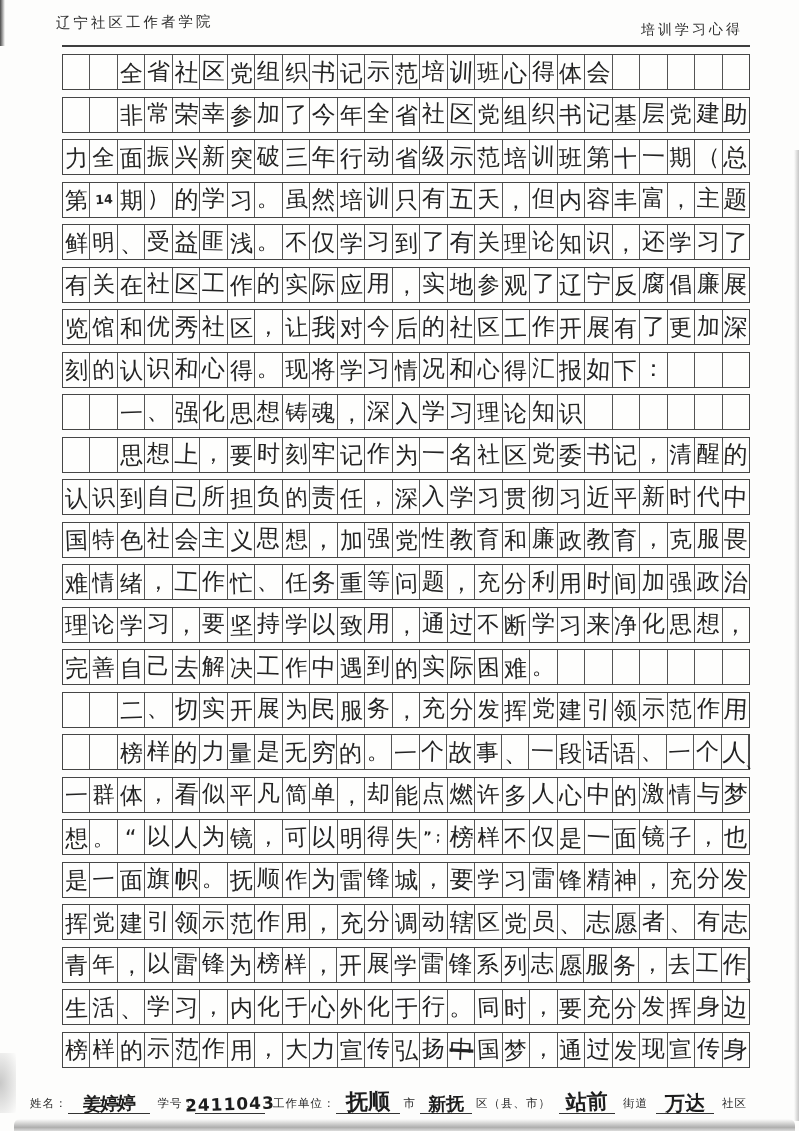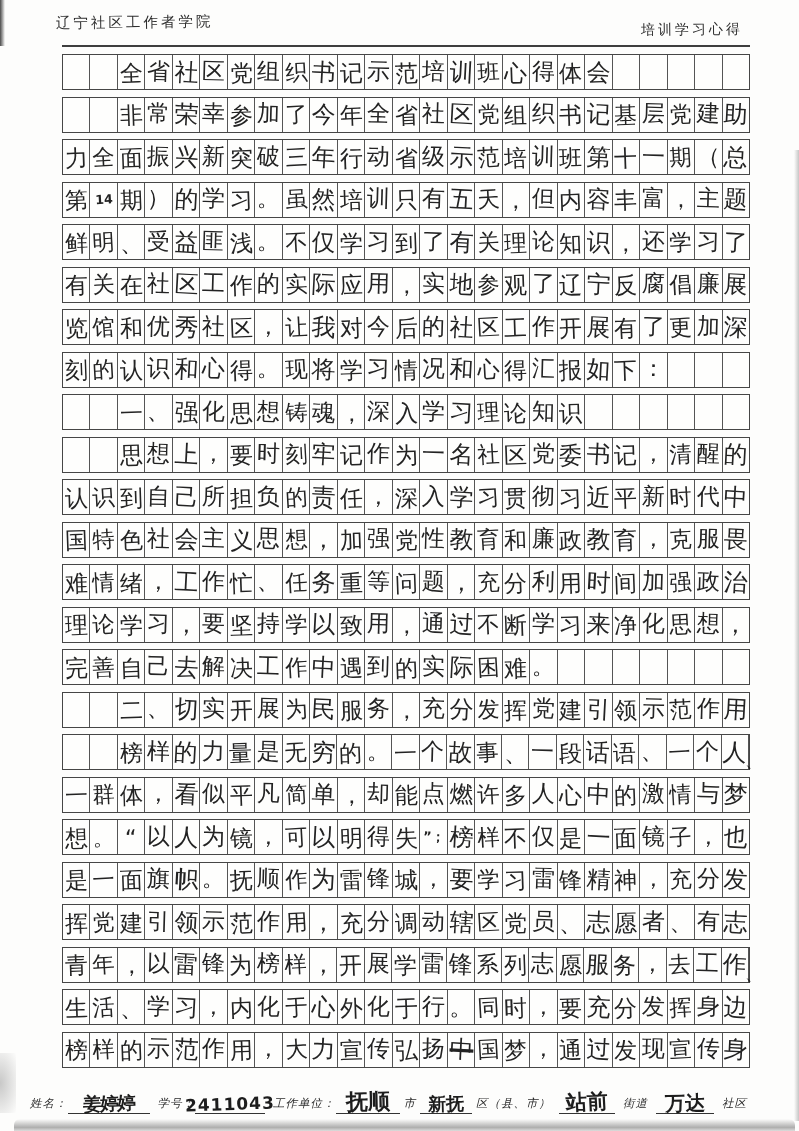--- a/index.html
+++ b/index.html
@@ -43,21 +43,21 @@
   .ms-row .cell:nth-child(2n+1) span{transform:rotate(-2deg) translateY(1px);}
   .ms-row .cell:nth-child(5n) span{transform:rotate(3deg) scale(1.04);}
   .ms-row .cell:nth-child(7n+2) span{transform:rotate(-3.2deg) scale(.97);}
   .cell.struck span{text-decoration:line-through;text-decoration-thickness:2.5px;}
   .overflow-char{position:absolute;right:-14px;bottom:-4px;font-size:18px;color:#232323;}
 
   
   .footer{position:absolute;left:30px;right:18px;top:1084px;height:30px;
     display:flex;align-items:flex-end;font-size:11.5px;color:#2b2b2b;
     letter-spacing:1px;white-space:nowrap;}
-  .footer .lbl{padding-bottom:3px;font-weight:500;font-style:italic;}
+  .footer .lbl{padding-bottom:3px;font-weight:500;}
   .blank{border-bottom:1.6px solid #333;text-align:center;
     display:inline-flex;justify-content:center;align-items:flex-end;}
   .hand{font-size:19px;line-height:1;color:#1d1d1d;font-weight:700;
     transform:rotate(-1.5deg);letter-spacing:0;}
   .blank.name{width:82px;}  .blank.name .hand{transform:rotate(-2deg) scaleY(.95);letter-spacing:-2px;}
   .blank.sid{width:70px;}   .blank.sid .hand{font-size:17px;letter-spacing:1px;transform:rotate(-2deg);}
   .blank.city{width:64px;}  .blank.city .hand{font-size:22px;}
   .blank.district{width:52px;} .blank.district .hand{font-size:18px;}
   .blank.street{width:56px;}.blank.street .hand{font-size:21px;transform:rotate(-3deg);}
   .blank.community{width:58px;} .blank.community .hand{font-size:20px;}

